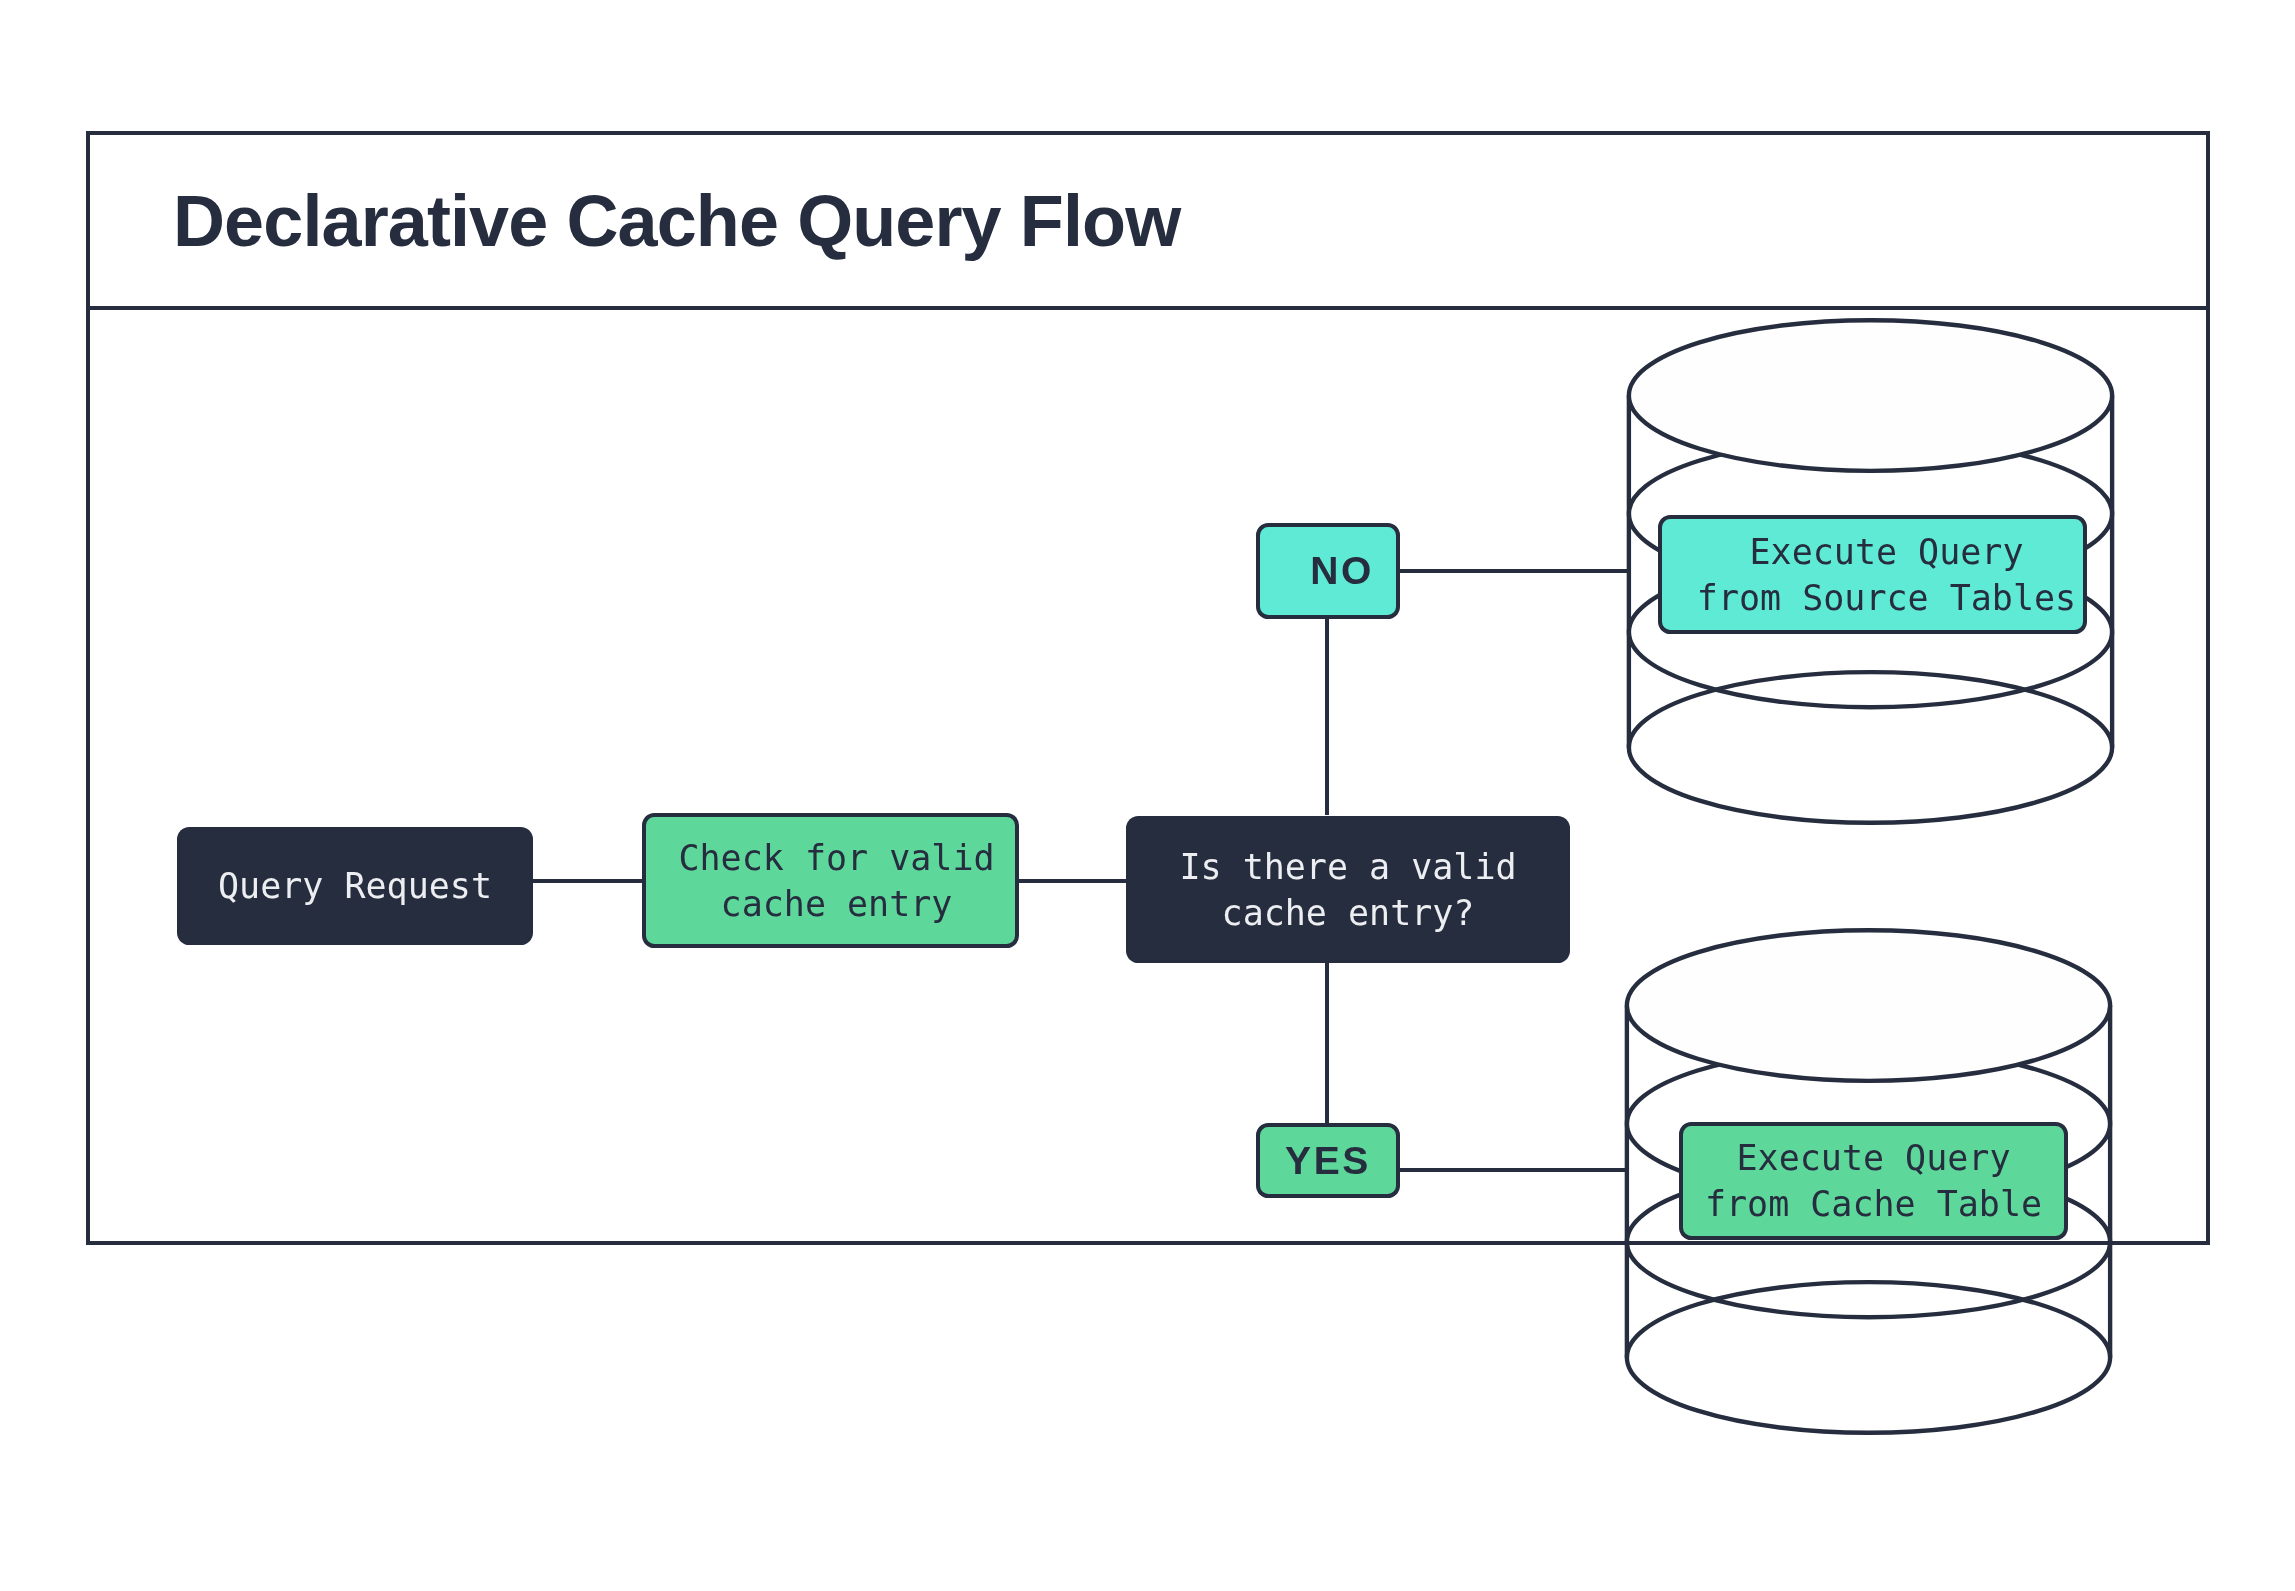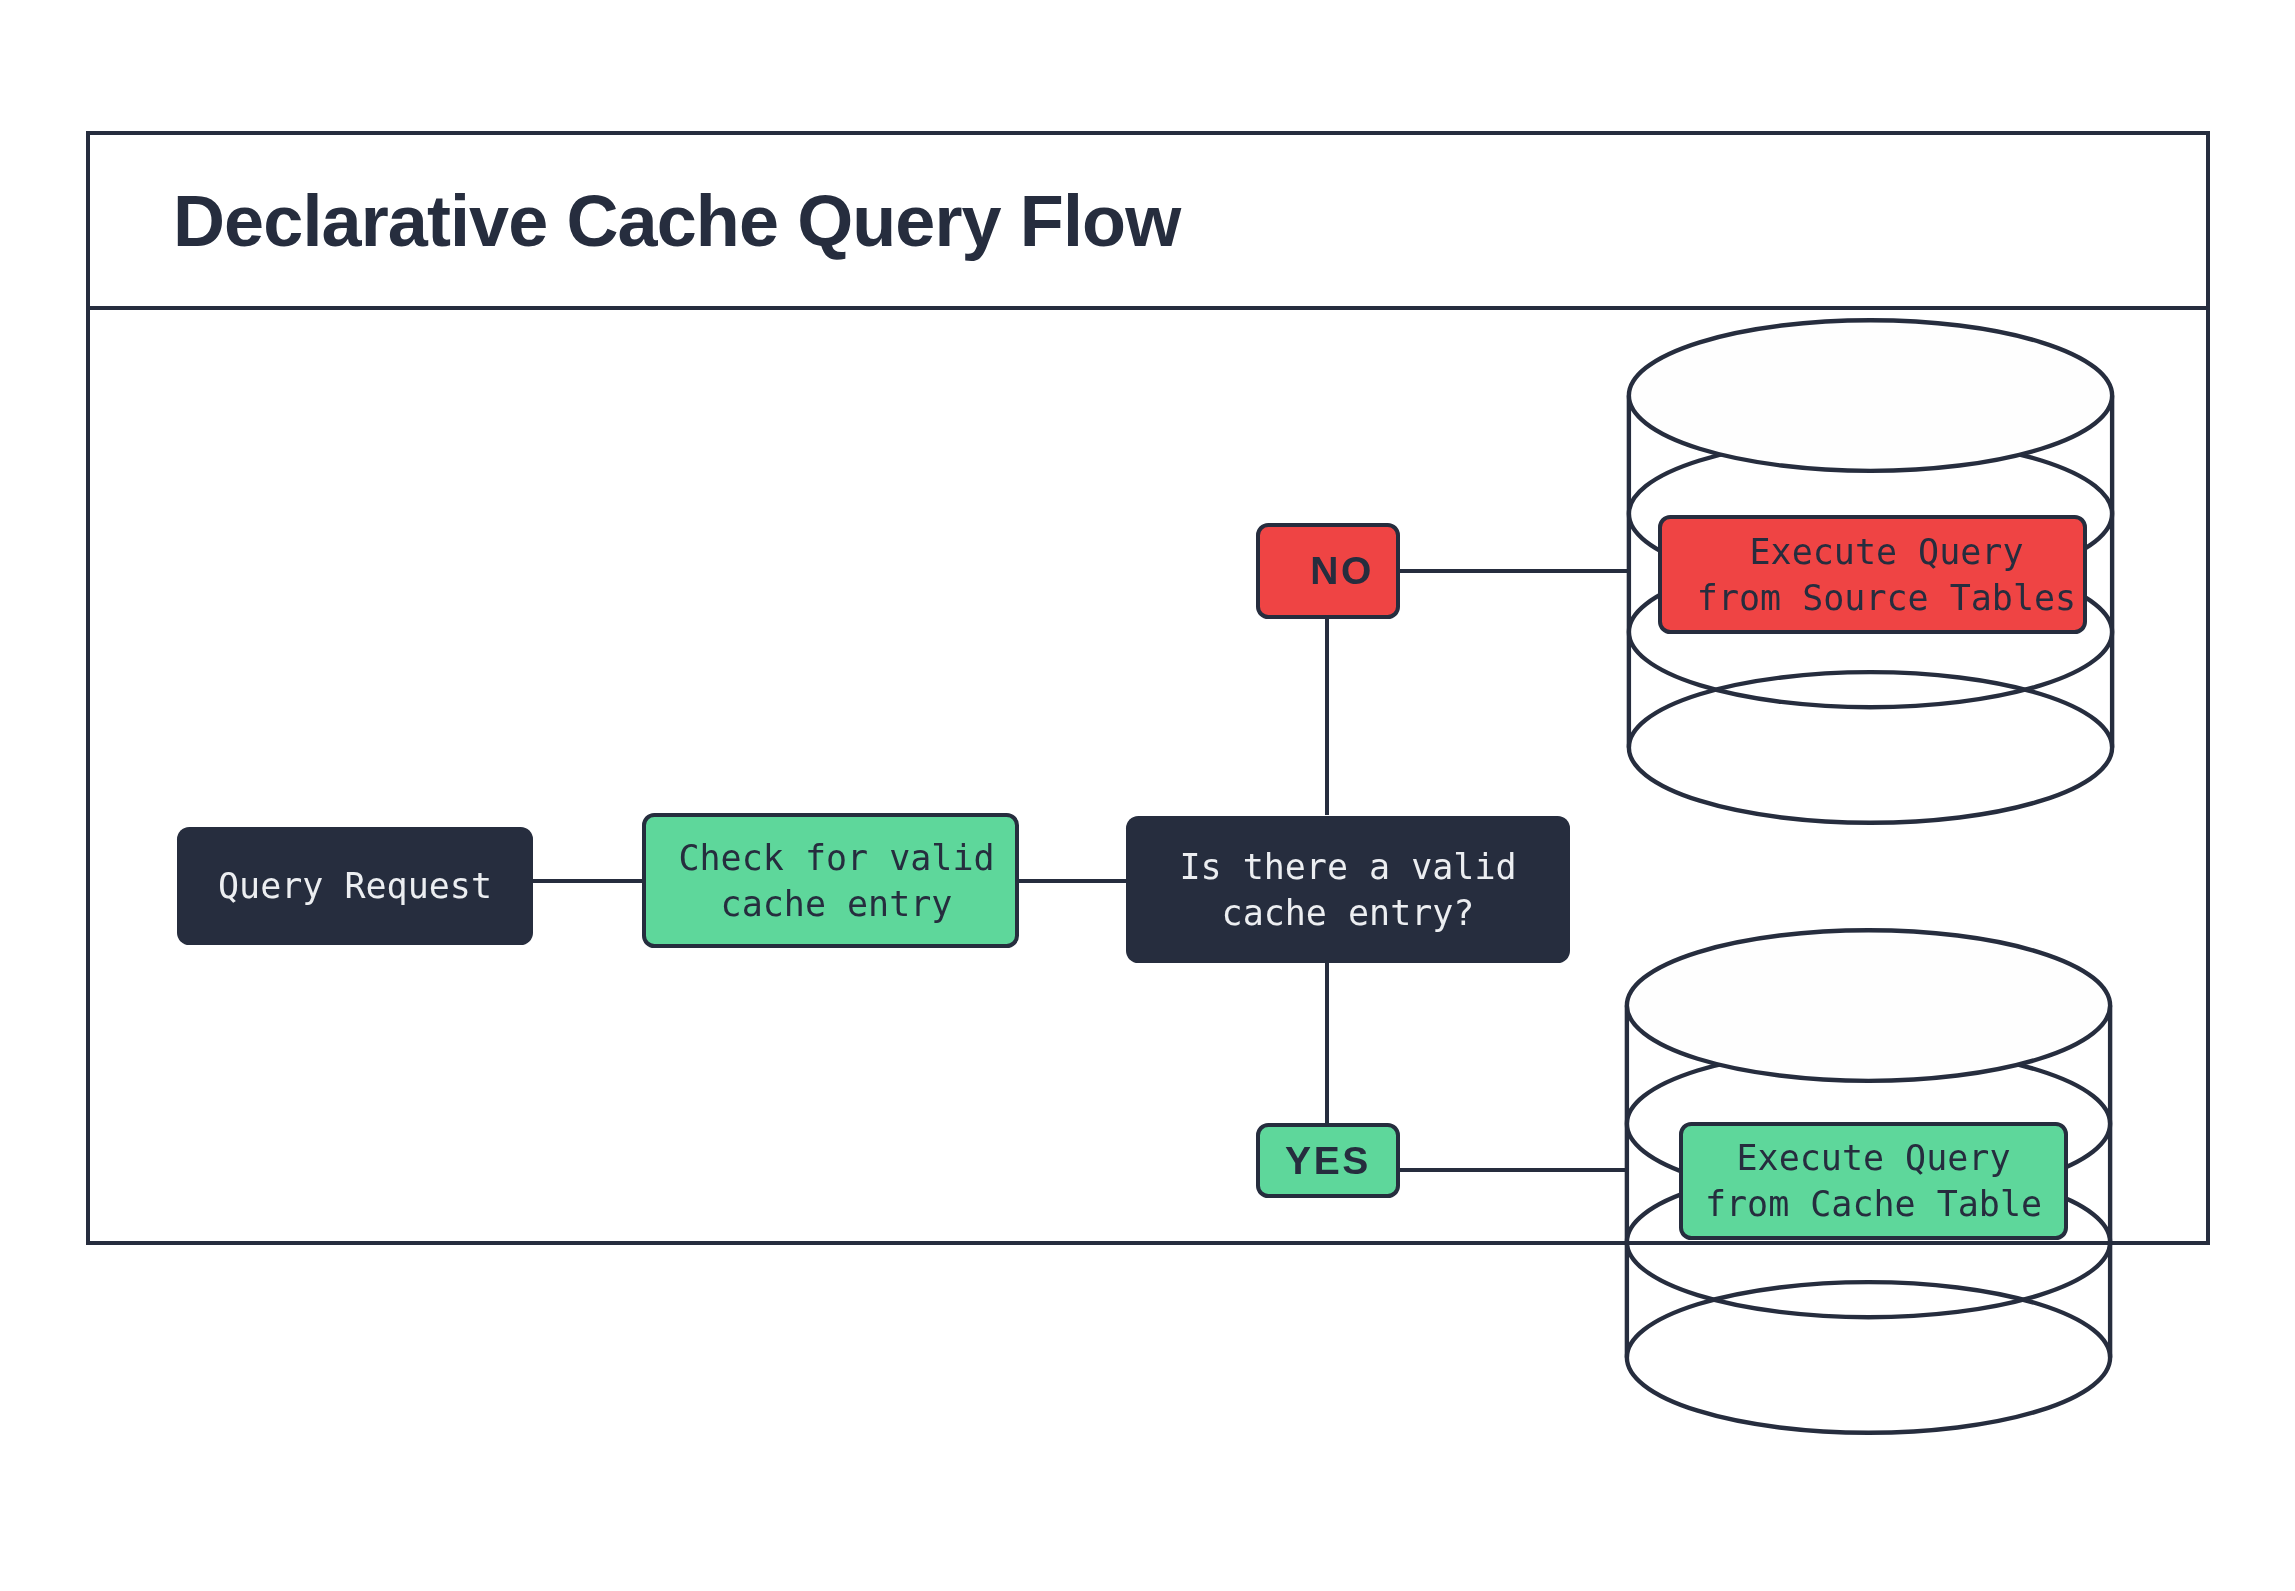--- a/index.html
+++ b/index.html
@@ -44,21 +44,21 @@
     align-items: center;
     justify-content: center;
     border-radius: 12.3px;
     font-size: 35px;
     line-height: 46px;
     text-align: center;
     white-space: nowrap;
   }
   .node.dark  { background: #262d3e; color: #eceef1; }
   .node.green { background: #5ed79b; color: #262d3e; border: 4.4px solid #262d3e; }
-  .node.white { background: #ef4444; color: #262d3e; border: 4.4px solid #262d3e; padding-left: 28px; }
+  .node.white { background: #5eead4; color: #262d3e; border: 4.4px solid #262d3e; padding-left: 28px; }
   .badge {
     font-family: "Liberation Sans", sans-serif;
     font-weight: 700;
     font-size: 39px;
     letter-spacing: 2.6px;
   }
   .edge { position: absolute; background: #262d3e; }
   .db-svg { position: absolute; }
 </style>
 </head>

